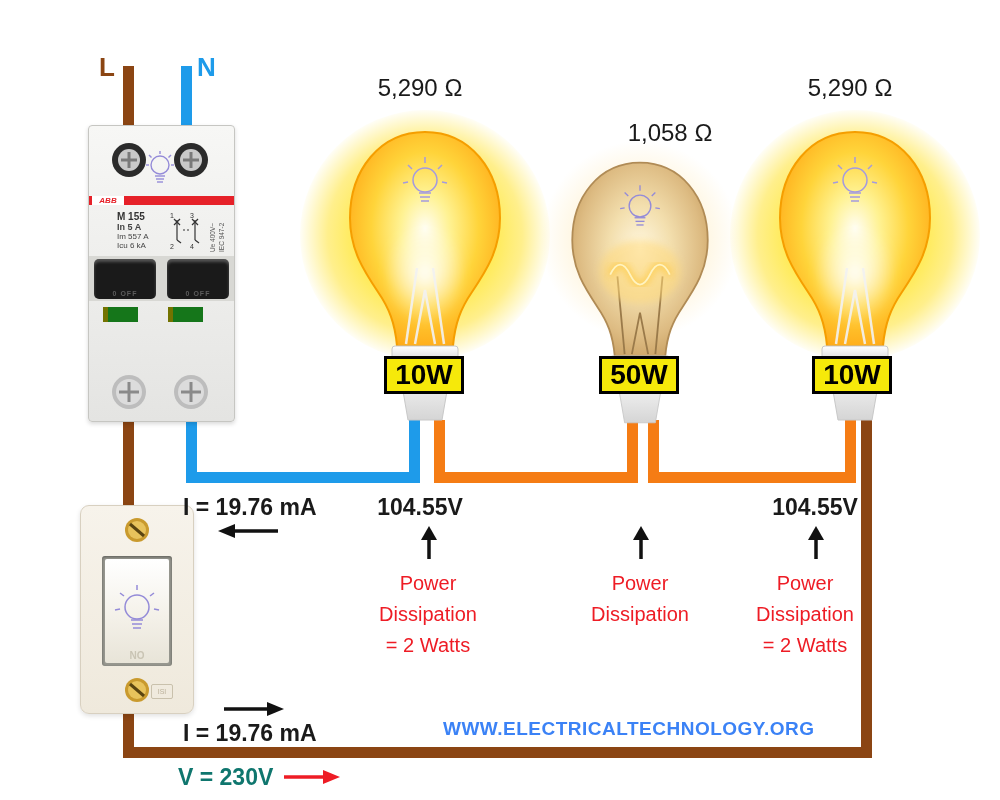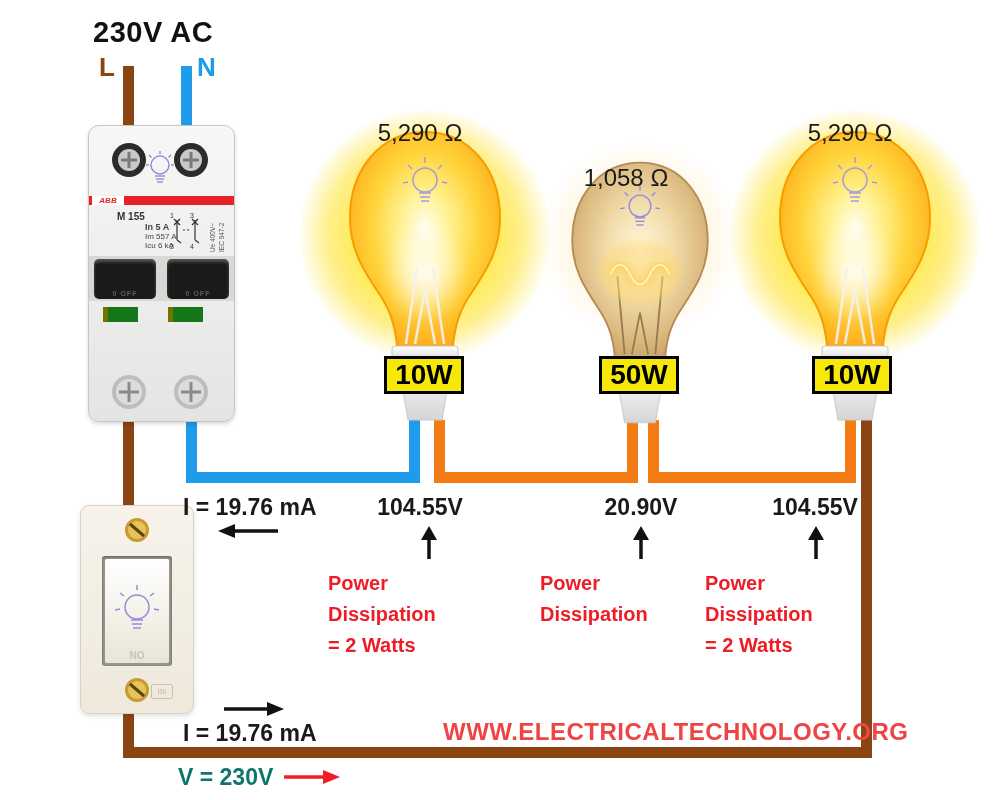--- a/index.html
+++ b/index.html
@@ -12,40 +12,40 @@
   .wire-brown{background:#8B4513;}
   .wire-blue{background:#1E9BEA;}
   .wire-orange{background:#F57C14;}
   .glow{position:absolute;border-radius:50%;
     background:radial-gradient(circle,rgba(255,248,160,1) 0%,rgba(255,230,40,0.92) 30%,rgba(255,220,0,0.45) 55%,rgba(255,220,0,0) 72%);}
   .glow-dim{position:absolute;border-radius:50%;
     background:radial-gradient(circle,rgba(255,238,190,0.75) 0%,rgba(255,230,170,0.35) 45%,rgba(255,230,170,0) 70%);}
   .txt{position:absolute;white-space:nowrap;}
   .title{font-size:29px;font-weight:800;letter-spacing:0.5px;color:#111;}
   .phase-label{font-size:26px;font-weight:800;}
-  .res-label{width:160px;text-align:center;font-size:24px;font-weight:500;color:#1a1a1a;margin-top:45px;}
+  .res-label{width:160px;text-align:center;font-size:24px;font-weight:500;color:#1a1a1a;}
   .volt-label{width:160px;text-align:center;font-size:23px;font-weight:600;color:#1a1a1a;}
   .cur-label{font-size:23px;font-weight:600;color:#1a1a1a;}
   .watt-box{position:absolute;width:74px;height:32px;line-height:32px;text-align:center;
     background:#F6E90A;border:3px solid #000;font-size:28px;font-weight:800;color:#000;}
-  .power{position:absolute;width:200px;text-align:left;font-size:20px;font-weight:700;
+  .power{position:absolute;width:200px;text-align:center;font-size:20px;font-weight:400;
     color:#EE1C25;line-height:31px;}
   .power span{display:block;}
   .v-label{font-size:23px;font-weight:700;color:#0f766e;}
-  .watermark{font-size:24px;font-weight:600;letter-spacing:0.5px;color:#ef4444;}
+  .watermark{font-size:19px;font-weight:600;letter-spacing:0.5px;color:#3b82f6;}
   
   .breaker{position:absolute;left:88px;top:125px;width:145px;height:295px;
-    background:linear-gradient(#F7F7F5,#ECECEA 60%,#E4E4E2);border:1px solid #C6C6C2;border-radius:11px;
+    background:linear-gradient(#F7F7F5,#ECECEA 60%,#E4E4E2);border:1px solid #C6C6C2;border-radius:4px;
     box-shadow:0 2px 4px rgba(0,0,0,0.15);}
   .bk-red-stripe{position:absolute;left:0;top:70px;width:100%;height:9px;background:#E62129;}
   .bk-abb{position:absolute;left:3px;top:70px;width:32px;height:9px;background:#fff;
     font-size:8px;line-height:9px;font-weight:800;font-style:italic;color:#E62129;text-align:center;}
   .bk-model{position:absolute;left:28px;top:85px;font-size:10px;font-weight:700;color:#333;line-height:11px;}
   .bk-spec{position:absolute;left:28px;top:97px;font-size:8px;color:#444;line-height:9px;}
-  .bk-spec span{display:block;margin-left:28px;}
+  .bk-spec span{display:block;}
   .bk-spec span:first-child{font-size:9px;font-weight:600;}
   .bk-side{position:absolute;font-size:6.5px;color:#555;transform:rotate(-90deg);transform-origin:0 0;white-space:nowrap;}
   .bk-toggle-row{position:absolute;left:0;top:130px;width:100%;height:45px;background:#D8D8D4;}
   .bk-toggle{position:absolute;top:3px;width:62px;height:40px;background:#1A1A1A;border-radius:5px;
     box-shadow:inset 0 3px 3px rgba(255,255,255,0.25);}
   .bk-toggle em{position:absolute;bottom:2px;width:100%;text-align:center;font-style:normal;
     font-size:7px;color:#5c5c5c;font-weight:700;letter-spacing:1px;}
   .bk-green{position:absolute;top:181px;width:30px;height:15px;background:#15761A;border-left:5px solid #737300;}
   .screw{position:absolute;}
   
@@ -308,42 +308,40 @@
     <div class="screw" style="left:43px;top:171px;">
       <svg width="26" height="26">
           <circle cx="13" cy="13" r="12" fill="#C99A2E"></circle>
           <circle cx="13" cy="13" r="9" fill="#E8C35C"></circle>
           <line x1="6" y1="7" x2="20" y2="19" stroke="#5A4410" stroke-width="3"></line>
         </svg>
     </div>
     <div class="isi">ISI</div>
   </div>
 
-  <div class="txt title" style="left:93px;top:16px;">230V AC</div>
   <div class="txt phase-label" style="left:99px;top:52px;color:#8B4513;">L</div>
   <div class="txt phase-label" style="left:197px;top:52px;color:#1E9BEA;">N</div>
 
   <div class="txt res-label" style="left:340px;top:74px;">5,290 Ω</div>
-  <div class="txt res-label" style="left:546px;top:119px;">1,058 Ω</div>
+  <div class="txt res-label" style="left:590px;top:119px;">1,058 Ω</div>
   <div class="txt res-label" style="left:770px;top:74px;">5,290 Ω</div>
 
   <div class="watt-box" style="left:384px;top:356px;">10W</div>
   <div class="watt-box" style="left:599px;top:356px;">50W</div>
   <div class="watt-box" style="left:812px;top:356px;">10W</div>
 
   <div class="txt cur-label" style="left:183px;top:494px;">I = 19.76 mA</div>
   <div class="abs" style="left:218px;top:522px;">
     <svg width="62" height="18">
         <line x1="60" y1="9" x2="14" y2="9" stroke="#111" stroke-width="3.5"></line>
         <polygon points="17,2 0,9 17,16" fill="#111"></polygon>
       </svg>
   </div>
 
   <div class="txt volt-label" style="left:340px;top:494px;">104.55V</div>
-  <div class="txt volt-label" style="left:561px;top:494px;">20.90V</div>
   <div class="txt volt-label" style="left:735px;top:494px;">104.55V</div>
 
   <div class="abs" style="left:419px;top:526px;">
     <svg width="20" height="34">
         <line x1="10" y1="33" x2="10" y2="12" stroke="#111" stroke-width="3.5"></line>
         <polygon points="2,14 10,0 18,14" fill="#111"></polygon>
       </svg>
   </div>
   <div class="abs" style="left:631px;top:526px;">
     <svg width="20" height="34">

